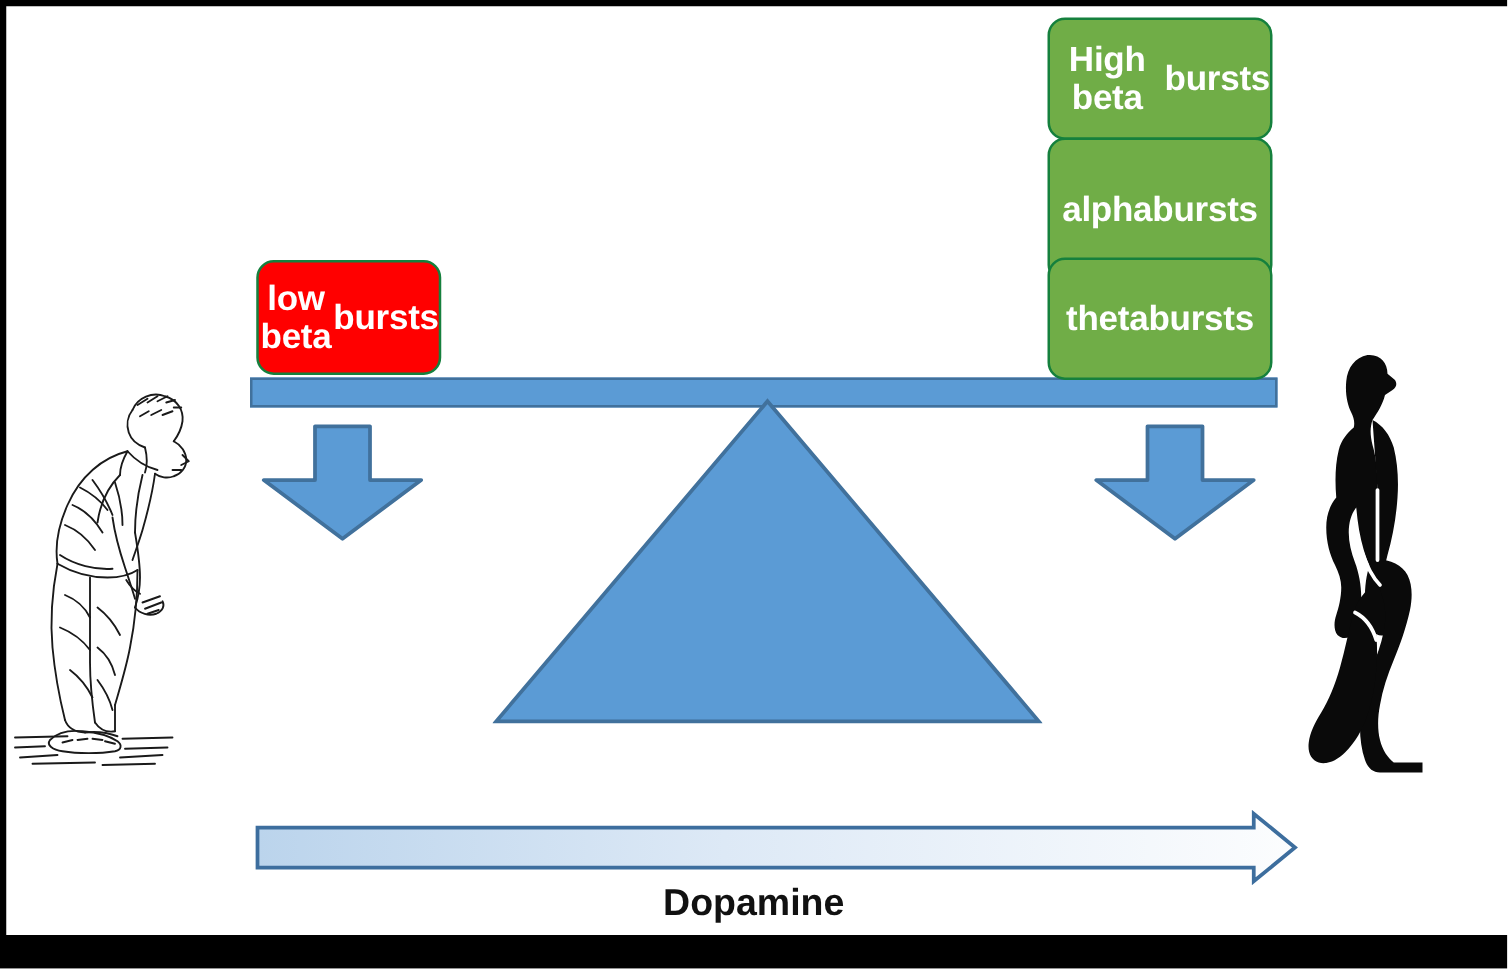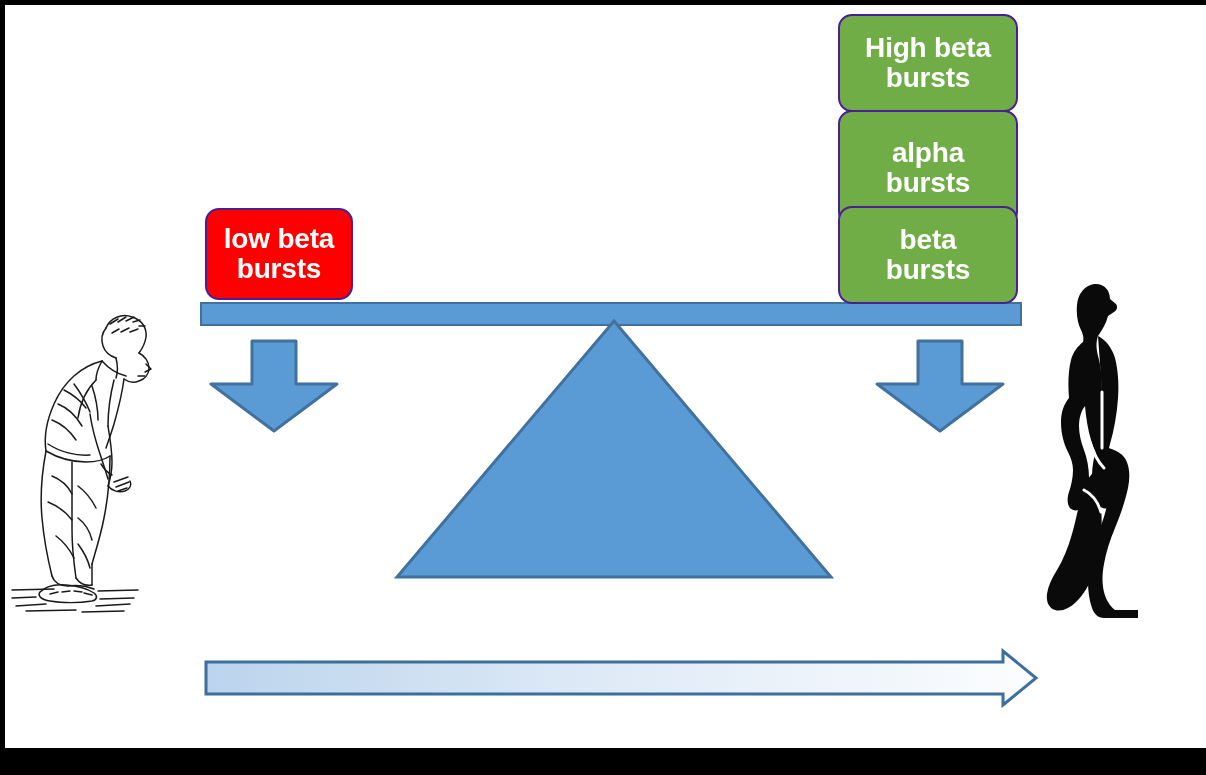--- a/index.html
+++ b/index.html
@@ -45,23 +45,23 @@
     position: absolute;
     left: 394px; top: 318px;
     width: 440px; height: 262px;
   }
 
   
   .label-box {
     position: absolute;
     box-sizing: border-box;
     border-radius: 14px;
-    border: 2px solid #4c1d95;
+    border: 2px solid #15803d;
     display: flex;
-    flex-direction: column;
+    flex-direction: row;
     align-items: center;
     justify-content: center;
     color: #ffffff;
     font-weight: bold;
     line-height: 1.06;
     text-align: center;
     letter-spacing: -0.2px;
   }
   .label-box .ln { display: block; }
 
@@ -291,31 +291,32 @@
     <span class="ln">High beta</span>
     <span class="ln">bursts</span>
   </div>
 
   <div class="label-box box-green g2">
     <span class="ln">alpha</span>
     <span class="ln">bursts</span>
   </div>
 
   <div class="label-box box-green g3">
-    <span class="ln">beta</span>
+    <span class="ln">theta</span>
     <span class="ln">bursts</span>
   </div>
 
   <div class="dopamine-arrow">
     <svg viewBox="0 0 836 60" width="836" height="60" xmlns="http://www.w3.org/2000/svg">
       <defs>
         <linearGradient id="dopaGrad" x1="0" y1="0" x2="1" y2="0">
           <stop offset="0%" stop-color="#BBD4EC"></stop>
           <stop offset="45%" stop-color="#DDE9F6"></stop>
           <stop offset="100%" stop-color="#FCFDFE"></stop>
         </linearGradient>
       </defs>
       <polygon points="3,14 800,14 800,3 833,30 800,57 800,46 3,46" fill="url(#dopaGrad)" stroke="#3D6E9E" stroke-width="3" stroke-linejoin="miter"></polygon>
     </svg>
   </div>
 
+  <div class="dopamine-label">Dopamine</div>
 
 </div>
 
 </body></html>

